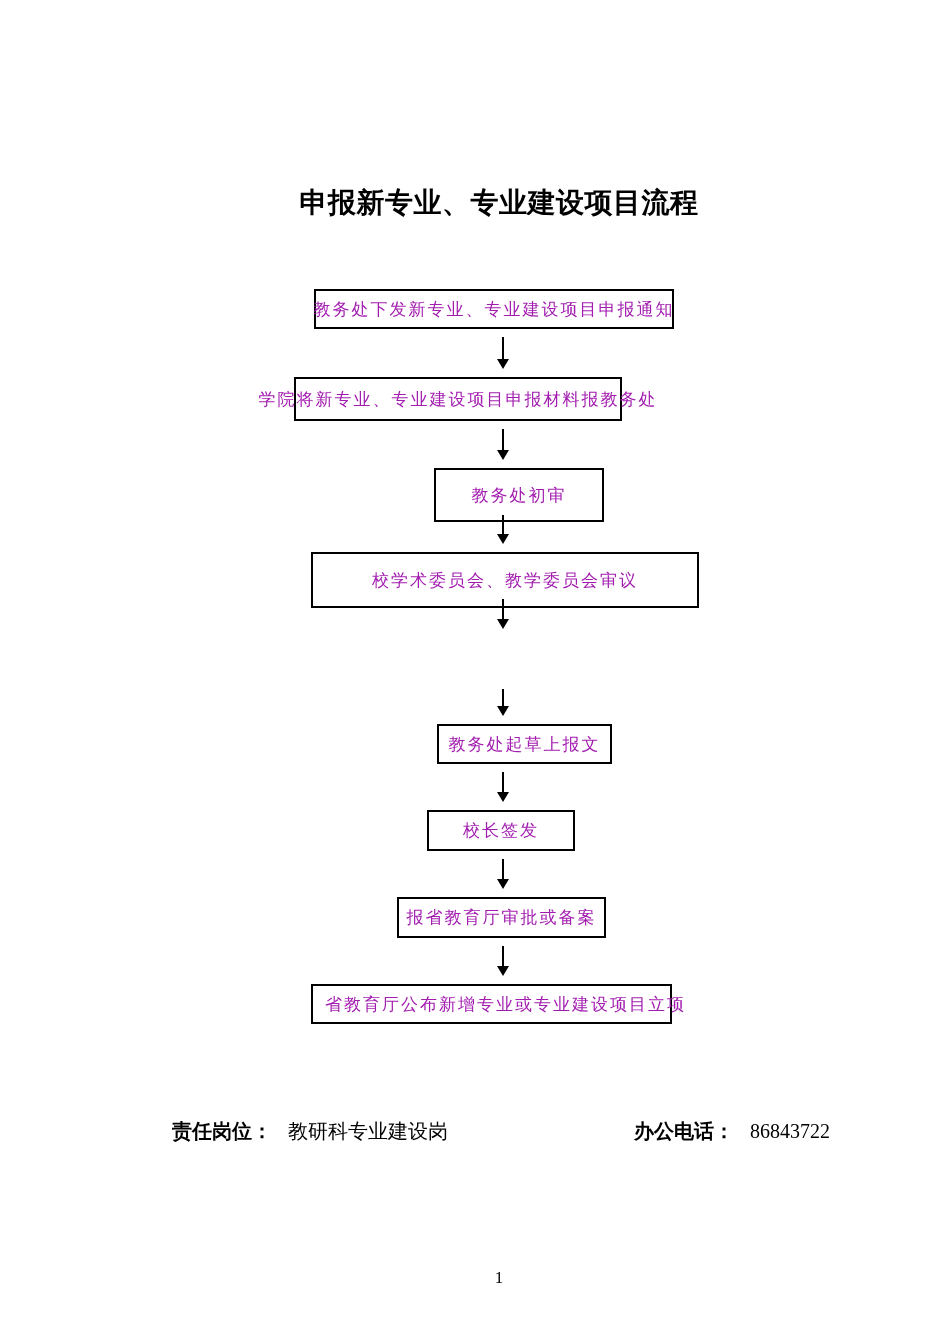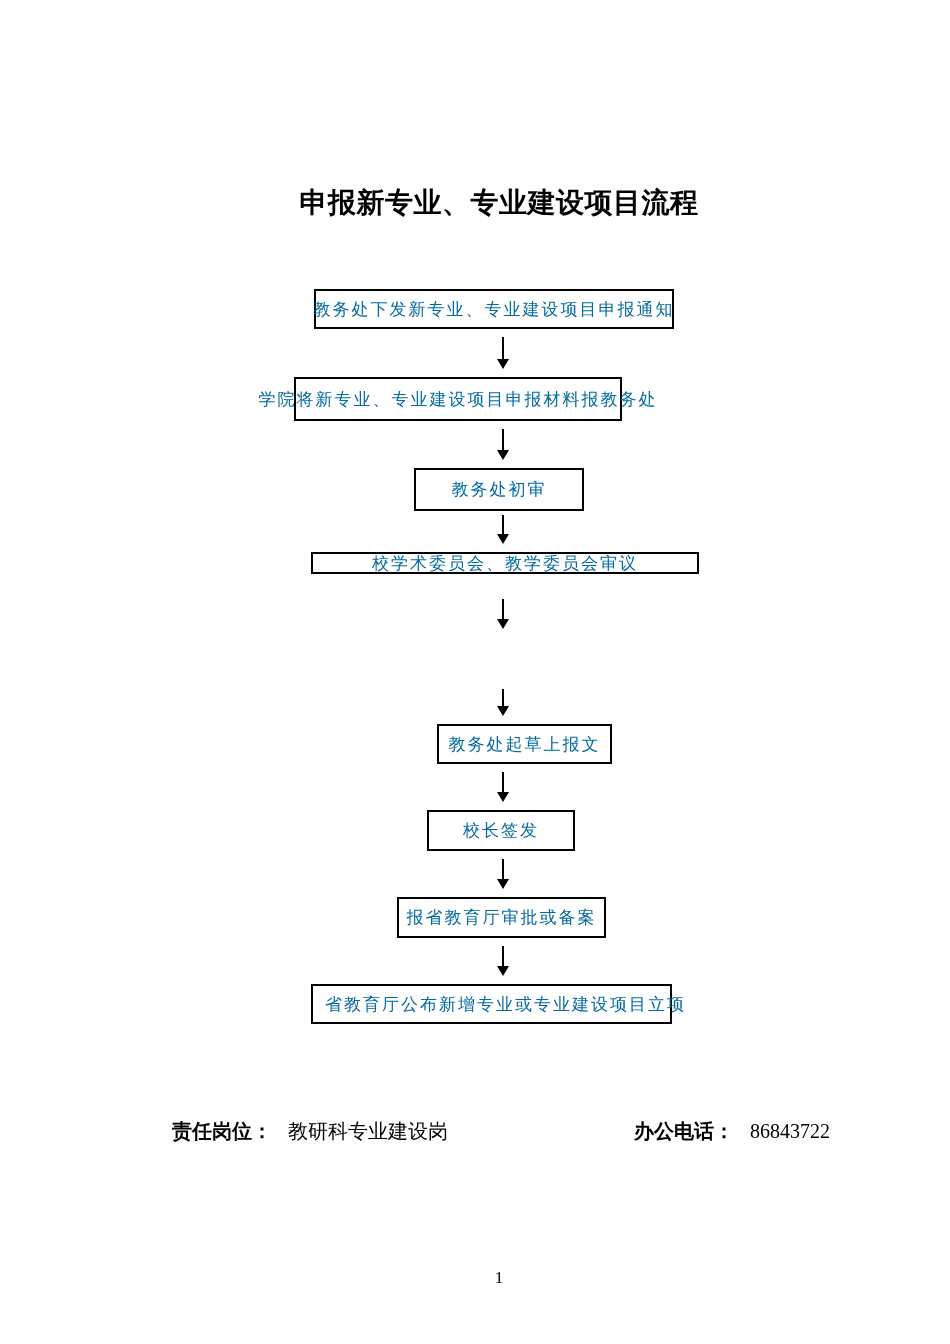--- a/index.html
+++ b/index.html
@@ -29,21 +29,21 @@
     position: absolute;
     border: 2px solid #000000;
     background: #ffffff;
     display: flex;
     align-items: center;
     justify-content: center;
     font-family: Liberation Mono, monospace;
     font-size: 17px;
     letter-spacing: 2px;
     white-space: nowrap;
-    color: #0369a1;
+    color: #a21caf;
   }
   .flow-arrow {
     position: absolute;
     width: 12px;
   }
   .flow-arrow .shaft {
     position: absolute;
     left: 5px;
     top: 0;
     bottom: 9px;
@@ -92,25 +92,25 @@
   <div class="doc-title">申报新专业、专业建设项目流程</div>
 
   <div class="flow-box" style="left:290px; top:265px; width:360px; height:40px;">
     <span>教务处下发新专业、专业建设项目申报通知</span>
   </div>
 
   <div class="flow-box" style="left:270px; top:353px; width:328px; height:44px;">
     <span>学院将新专业、专业建设项目申报材料报教务处</span>
   </div>
 
-  <div class="flow-box" style="left:390px; top:444px; width:170px; height:43px;">
+  <div class="flow-box" style="left:410px; top:444px; width:170px; height:54px;">
     <span>教务处初审</span>
   </div>
 
-  <div class="flow-box" style="left:287px; top:528px; width:388px; height:22px;">
+  <div class="flow-box" style="left:287px; top:528px; width:388px; height:56px;">
     <span>校学术委员会、教学委员会审议</span>
   </div>
 
 
   <div class="flow-box" style="left:413px; top:700px; width:175px; height:40px;">
     <span>教务处起草上报文</span>
   </div>
 
   <div class="flow-box" style="left:403px; top:786px; width:148px; height:41px;">
     <span>校长签发</span>

